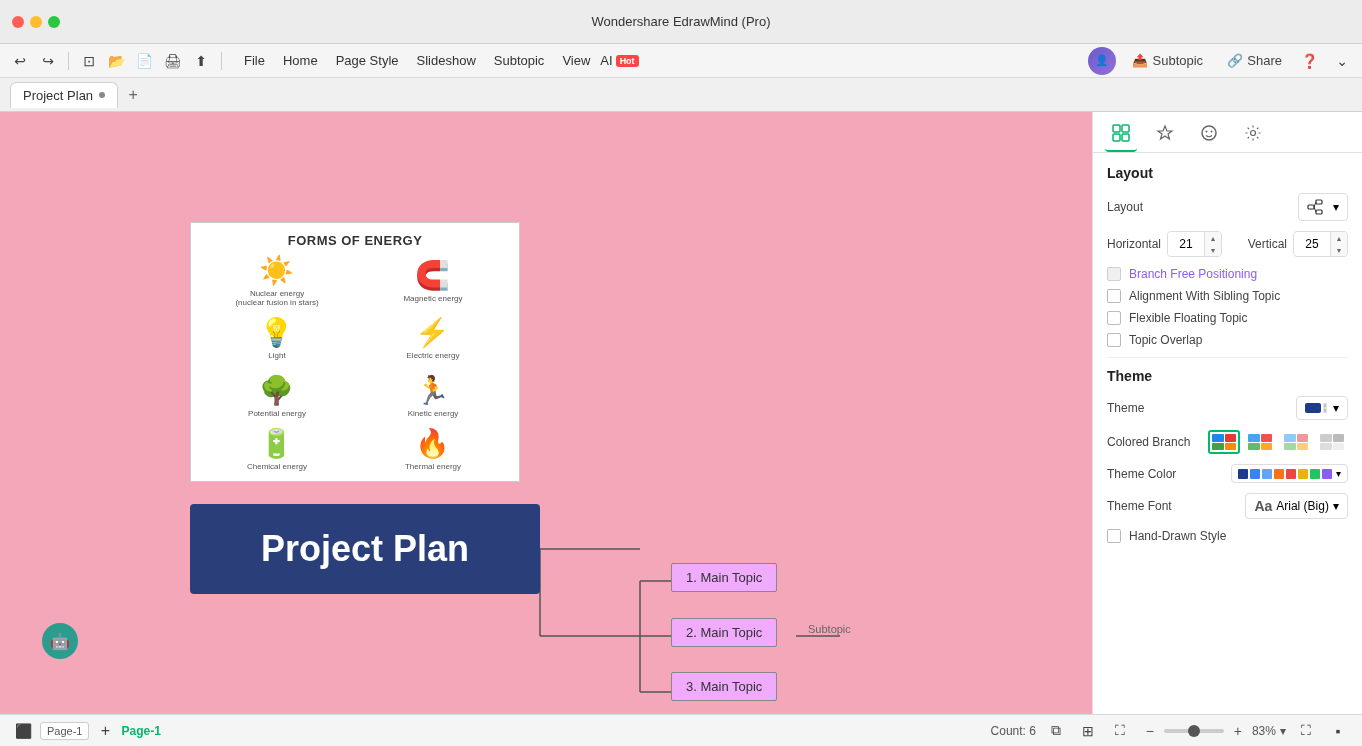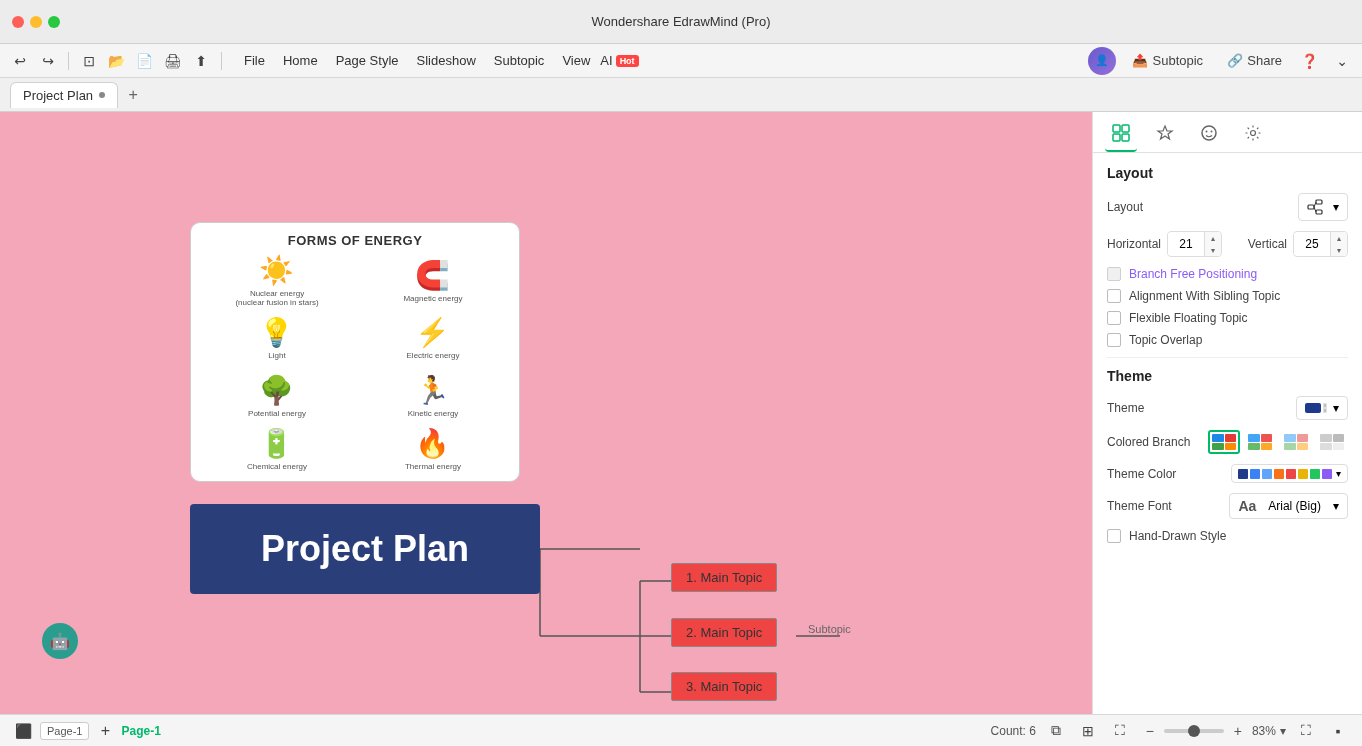--- a/index.html
+++ b/index.html
@@ -119,21 +119,21 @@
 
     
     .foe-card {
       position: absolute;
       top: 110px;
       left: 190px;
       width: 330px;
       height: 260px;
       background: white;
       border: 1px solid #ccc;
-      border-radius: 10px;
+      border-radius: 0;
       padding: 10px;
       display: flex;
       flex-direction: column;
       align-items: center;
     }
     .foe-title {
       font-size: 13px;
       font-weight: bold;
       color: #333;
       margin-bottom: 6px;
@@ -171,21 +171,21 @@
     }
     .project-plan-text {
       font-size: 36px;
       font-weight: bold;
       color: white;
     }
 
     
     .topic-node {
       position: absolute;
-      background: #ef4444;
+      background: #f0abfc;
       border: 1.5px solid #888;
       border-radius: 2px;
       padding: 6px 14px;
       font-size: 13px;
       color: #333;
       cursor: pointer;
       white-space: nowrap;
     }
 
     .subtopic-label {
@@ -347,21 +347,21 @@
     }
     .color-dot {
       width: 10px; height: 10px; border-radius: 1px;
     }
 
     .font-row {
       display: flex; align-items: center; justify-content: space-between;
       margin-bottom: 10px;
     }
     .font-dropdown {
-      display: flex; align-items: center; gap: 12px;
+      display: flex; align-items: center; gap: 4px;
       border: 1px solid #ddd; border-radius: 4px;
       padding: 4px 8px; cursor: pointer; font-size: 12px;
       background: white;
     }
     .font-aa { font-size: 14px; font-weight: bold; color: #555; }
 
     
     .statusbar {
       height: 32px;
       background: #f5f5f5;

